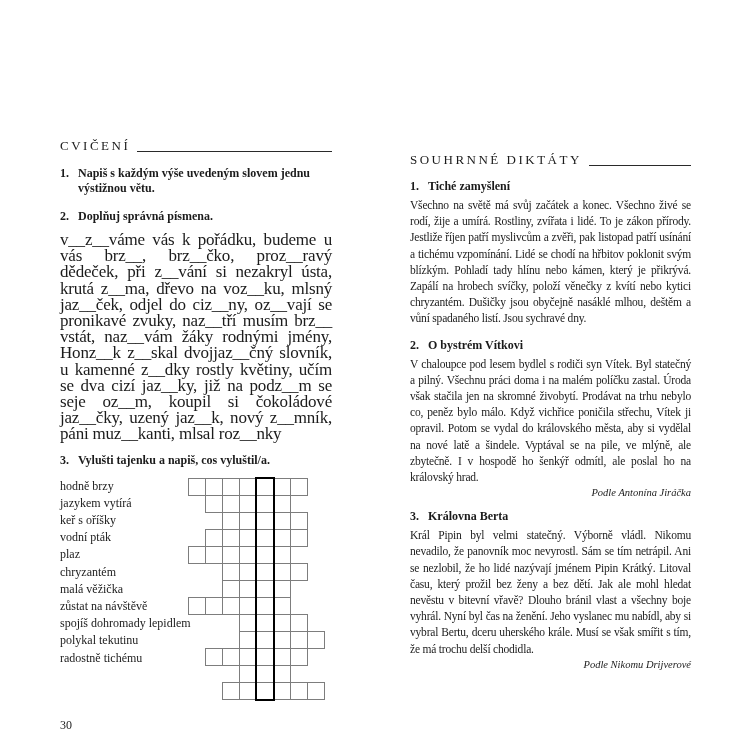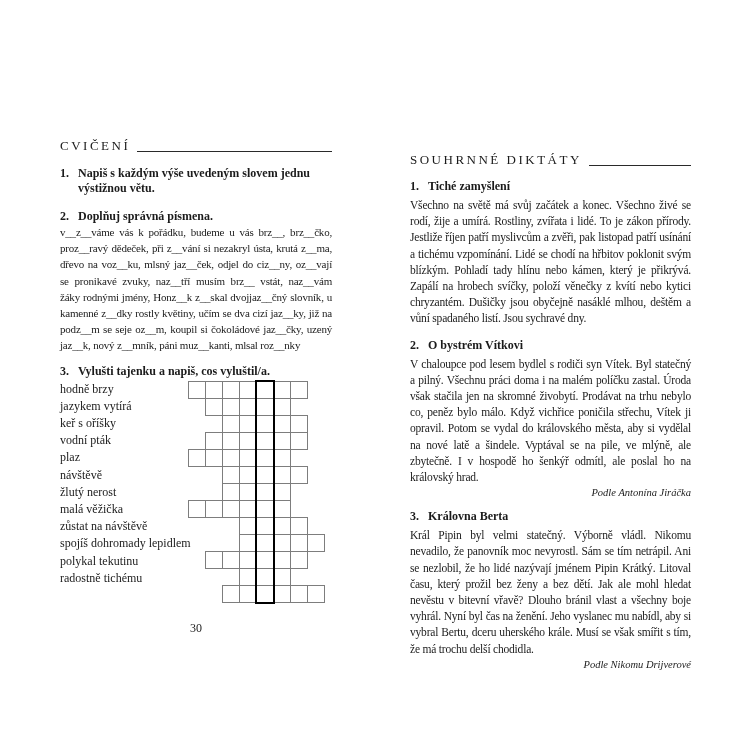--- a/index.html
+++ b/index.html
@@ -14,31 +14,31 @@
   .page-header{display:flex;align-items:flex-end;font-size:13px;letter-spacing:2.5px;white-space:nowrap;}
   .page-header .rule{flex:1;border-bottom:1px solid #2a2a2a;margin:0 0 2px 7px;}
 
   .num-item{display:flex;font-weight:bold;font-size:12px;}
   .num-item .num{width:18px;flex:0 0 18px;}
   .mt12{margin-top:12px;}
   .mt13{margin-top:13px;}
   .mt10{margin-top:10px;}
 
   .body-text{
-    text-align:justify;font-size:11px;line-height:16.2px;letter-spacing:-0.2px;
-    margin-top:0;
+    text-align:justify;font-size:17px;line-height:16.2px;letter-spacing:-0.2px;
+    margin-top:8px;
   }
 
-  .puzzle{position:relative;height:224px;margin-top:2px;}
+  .puzzle{position:relative;height:224px;margin-top:10px;}
   .word-list{position:absolute;left:0;top:0;margin:0;padding:0;list-style:none;font-size:12px;line-height:17.2px;}
   .cw-grid{position:absolute;left:128px;top:0;width:140px;height:224px;}
   .cw-cell{position:absolute;width:18px;height:18px;box-sizing:border-box;border:1px solid #7d7d7d;background:transparent;}
   .cw-bold{position:absolute;box-sizing:border-box;border:2px solid #000;background:transparent;}
 
-  .page-number{text-align:center;font-size:12px;margin-top:16px;}
+  .page-number{font-size:12px;margin-top:16px;}
 
   .section-title{display:flex;font-weight:bold;font-size:12px;margin-top:11px;margin-bottom:3px;}
   .section-title .num{width:18px;flex:0 0 18px;}
   .section-text{text-align:justify;font-size:11.5px;line-height:16.2px;letter-spacing:-0.2px;}
   .attribution{text-align:right;font-style:italic;font-size:10.5px;margin-top:2px;}
 </style>
 </head>
 <body>
 
 <div class="page page-left">
@@ -64,22 +64,21 @@
     <span>Vylušti tajenku a napiš, cos vyluštil/a.</span>
   </div>
 
   <div class="puzzle">
     <ul class="word-list" id="word-list">
         <li>hodně brzy</li>
         <li>jazykem vytírá</li>
         <li>keř s oříšky</li>
         <li>vodní pták</li>
         <li>plaz</li>
-        <li>návštěvě</li>
-        <li>žlutý nerost</li>
+        <li>chryzantém</li>
         <li>malá věžička</li>
         <li>zůstat na návštěvě</li>
         <li>spojíš dohromady lepidlem</li>
         <li>polykal tekutinu</li>
         <li>radostně tichému</li>
       </ul>
     <div class="cw-grid" id="cw-grid">
         <div class="cw-cell" style="left: 0px; top: 0px;"></div>
         <div class="cw-cell" style="left: 17px; top: 0px;"></div>
         <div class="cw-cell" style="left: 34px; top: 0px;"></div>

